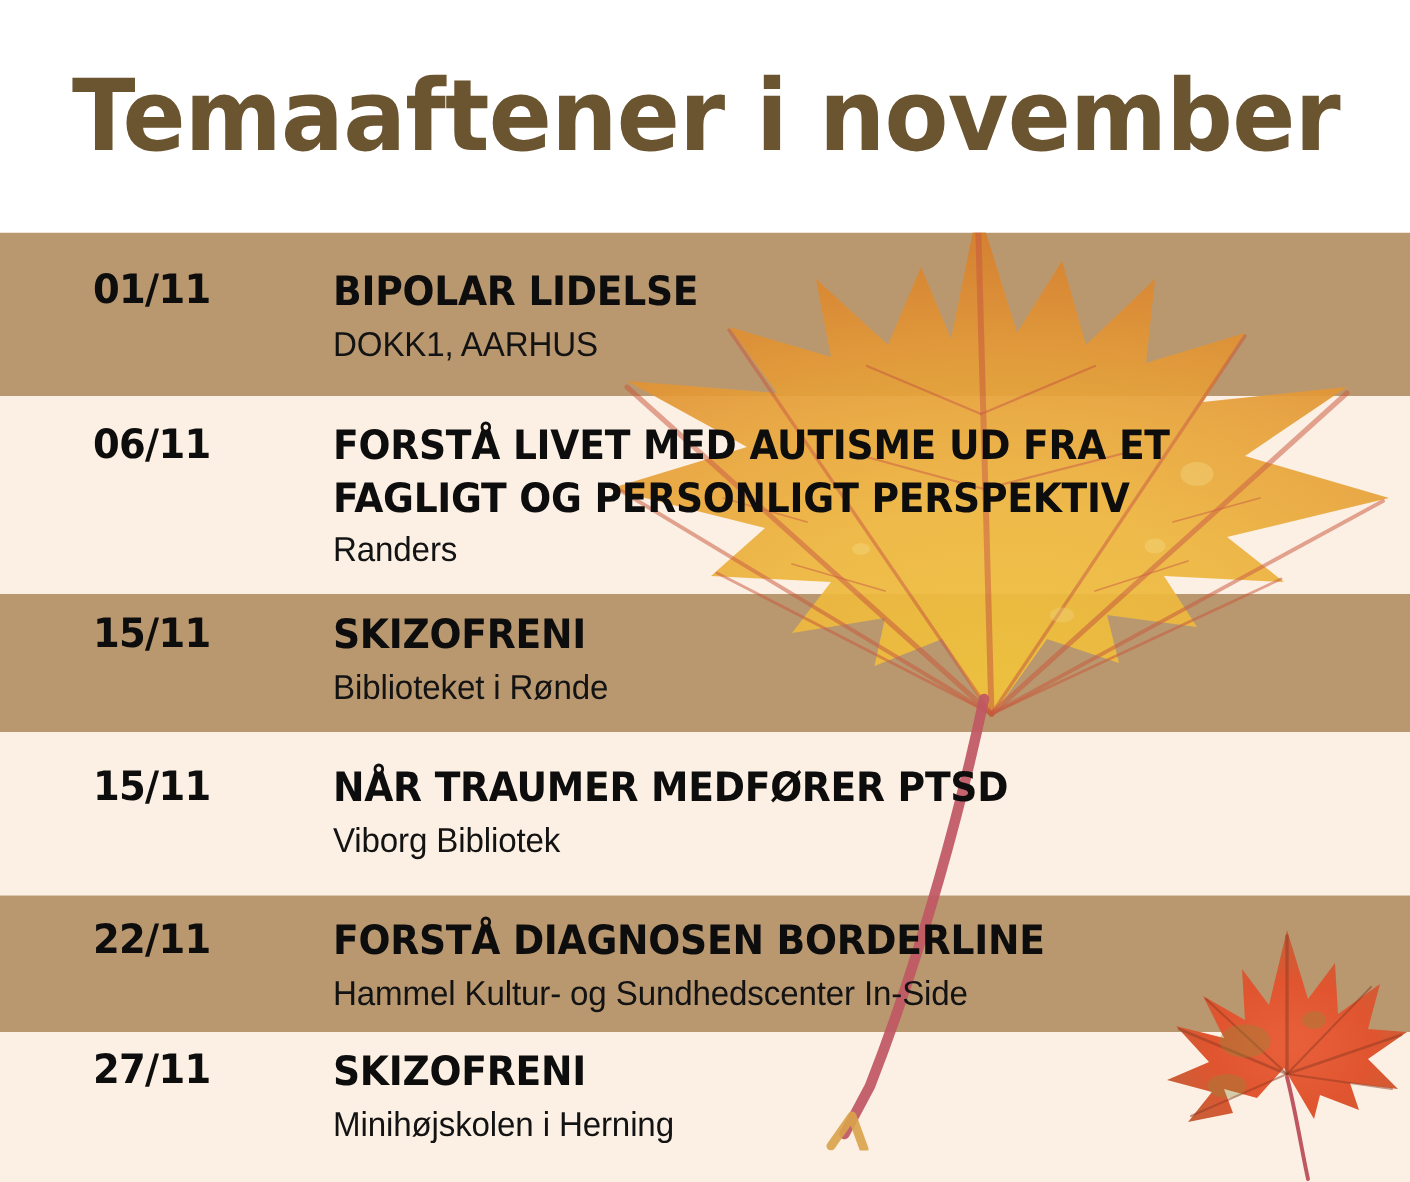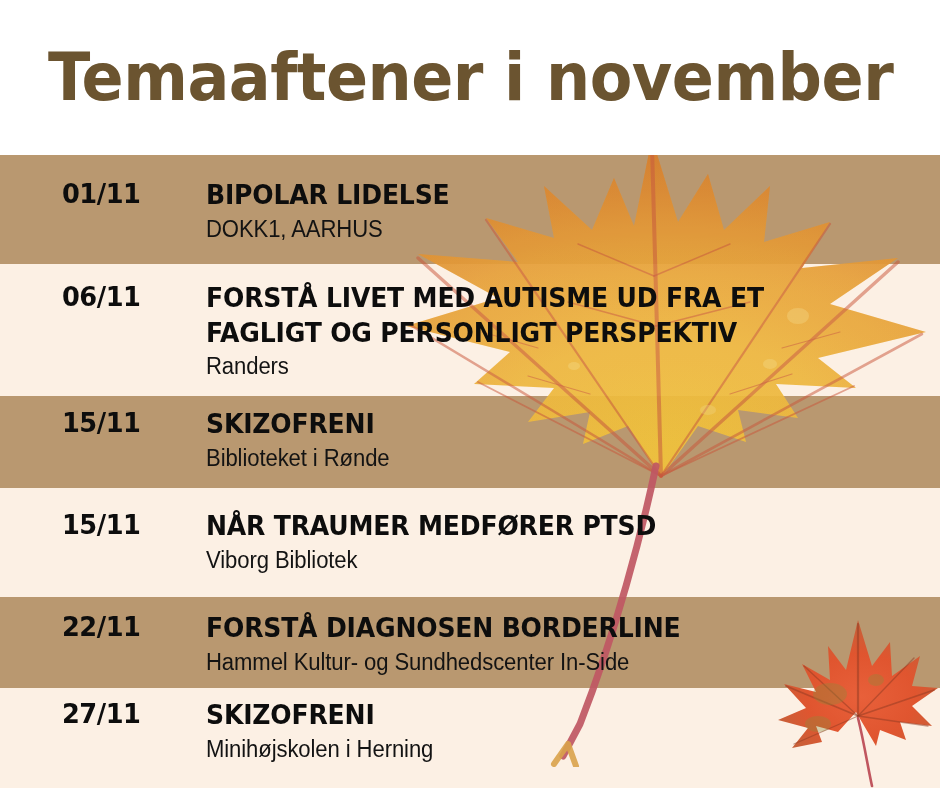--- a/index.html
+++ b/index.html
@@ -112,21 +112,21 @@
     font-size: 27px;
     font-weight: 700;
     color: #0d0d0d;
     letter-spacing: -0.5px;
     transform: scaleX(0.95);
     transform-origin: left top;
     white-space: nowrap;
   }
   .row-body {
     position: absolute;
-    left: 206px;
+    left: 222px;
     right: 10px;
   }
   .row-title {
     font-family: "DejaVu Sans", sans-serif;
     font-size: 27px;
     font-weight: 700;
     color: #0d0d0d;
     letter-spacing: -0.2px;
     line-height: 1.28;
     transform: scaleX(0.93);

